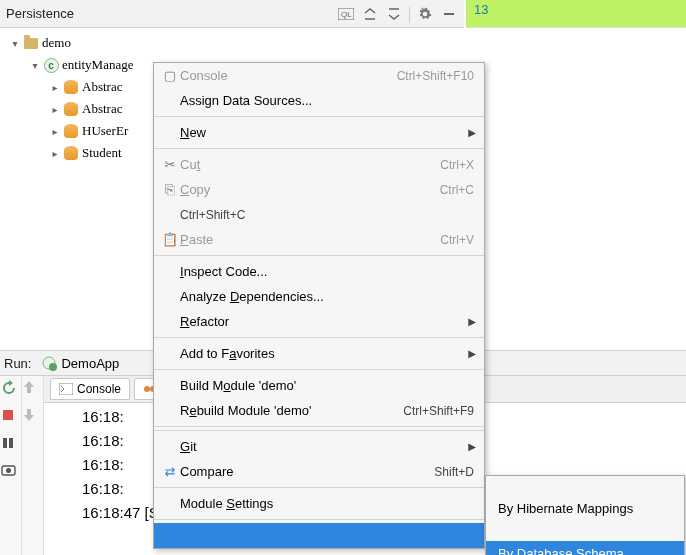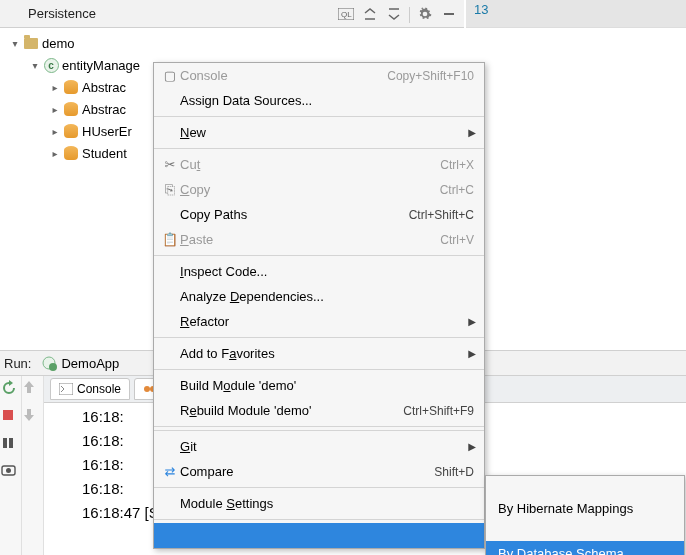--- a/index.html
+++ b/index.html
@@ -1,34 +1,34 @@
 <!DOCTYPE html>
 <html><head>
 <meta charset="utf-8">
 <style>
   * { box-sizing: border-box; margin: 0; padding: 0; font-family: "Segoe UI", Arial, sans-serif; }
   body { width: 686px; height: 555px; overflow: hidden; background: #fff; font-size: 13px; color: #000; position: relative; }
 
   
   .panel-header { height: 28px; background: #f2f2f2; border-bottom: 1px solid #d0d0d0; display: flex; align-items: center; padding: 0 6px; width: 464px; justify-content: space-between; }
-  .panel-title { font-size: 13px; color: #222; margin-left: 22px; }
+  .panel-title { font-size: 13px; color: #222; }
   .panel-tools { display: flex; gap: 6px; align-items: flex-end; }
   .tool-ic { width: 18px; height: 18px; display: flex; align-items: center; justify-content: center; color: #555; cursor: pointer; }
 
   
   .tree { padding: 4px 0; width: 464px; background: #fff; }
   .tree-row { display: flex; align-items: center; height: 22px; padding-left: 8px; }
   .tree-row .arrow { width: 14px; color: #666; font-size: 10px; display: inline-flex; justify-content: center; }
   .tree-row .ic { width: 18px; height: 18px; display: inline-flex; align-items: center; justify-content: center; margin-right: 2px; }
-  .tree-row .lbl { font-size: 13px; }
+  .tree-row .lbl { font-size: 13px; font-family: Liberation Serif, serif; }
   .indent-1 { padding-left: 28px; }
   .indent-2 { padding-left: 48px; }
 
   
-  .right-gutter { position: absolute; left: 466px; top: 0; width: 220px; height: 28px; background: #e5e5e5; border-bottom: 1px solid #ddd; padding-left: 8px; display: flex; align-items: flex-start; padding-top: 2px; }
+  .right-gutter { position: absolute; left: 466px; top: 0; width: 220px; height: 28px; background: #bef264; border-bottom: 1px solid #ddd; padding-left: 8px; display: flex; align-items: flex-start; padding-top: 2px; }
   .gutter-num { color: #1a7aa8; font-size: 13px; }
 
   
   .run-header { position: absolute; top: 350px; left: 0; width: 100%; height: 26px; background: #f2f2f2; border-top: 1px solid #d0d0d0; border-bottom: 1px solid #d0d0d0; display: flex; align-items: center; padding-left: 4px; }
   .run-label { color: #222; margin-right: 10px; }
 
   .run-tabs { position: absolute; top: 376px; left: 44px; width: calc(100% - 44px); height: 27px; background: #edeff1; display: flex; align-items: center; padding-left: 6px; border-bottom: 1px solid #d0d0d0; }
   .run-tab { height: 22px; background: #fff; border: 1px solid #c8c8c8; border-radius: 3px 3px 0 0; display: flex; align-items: center; padding: 0 8px; margin-right: 4px; font-size: 12px; }
 
   
@@ -222,21 +222,21 @@
 <div class="console"><span>16:18:                          0] WARN  o.s.a.r.l.</span>
 <span>16:18:                          0] INFO  o.s.a.r.l.</span>
 <span>16:18:                          1] WARN  o.s.a.r.l.</span>
 <span>16:18:                          1] INFO  o.s.a.r.l.</span>
 <span>16:18:47 [SimpleAsyncTaskExecutor-12</span></div>
 
 <div class="ctx-menu">
   <div class="ctx-item disabled">
     <span class="ctx-icon">▢</span>
     <span class="ctx-label">Console</span>
-    <span class="ctx-short">Copy+Shift+F10</span>
+    <span class="ctx-short">Ctrl+Shift+F10</span>
   </div>
   <div class="ctx-item">
     <span class="ctx-icon"></span>
     <span class="ctx-label">Assign Data Sources...</span>
   </div>
   <div class="ctx-sep"></div>
   <div class="ctx-item">
     <span class="ctx-icon"></span>
     <span class="ctx-label"><span class="mn">N</span>ew</span>
     <span class="ctx-arrow">▶</span>
@@ -247,21 +247,20 @@
     <span class="ctx-label">Cu<span class="mn">t</span></span>
     <span class="ctx-short">Ctrl+X</span>
   </div>
   <div class="ctx-item disabled">
     <span class="ctx-icon">⎘</span>
     <span class="ctx-label"><span class="mn">C</span>opy</span>
     <span class="ctx-short">Ctrl+C</span>
   </div>
   <div class="ctx-item">
     <span class="ctx-icon"></span>
-    <span class="ctx-label">Copy Paths</span>
     <span class="ctx-short">Ctrl+Shift+C</span>
   </div>
   <div class="ctx-item disabled">
     <span class="ctx-icon">📋</span>
     <span class="ctx-label"><span class="mn">P</span>aste</span>
     <span class="ctx-short">Ctrl+V</span>
   </div>
   <div class="ctx-sep"></div>
   <div class="ctx-item">
     <span class="ctx-icon"></span>

